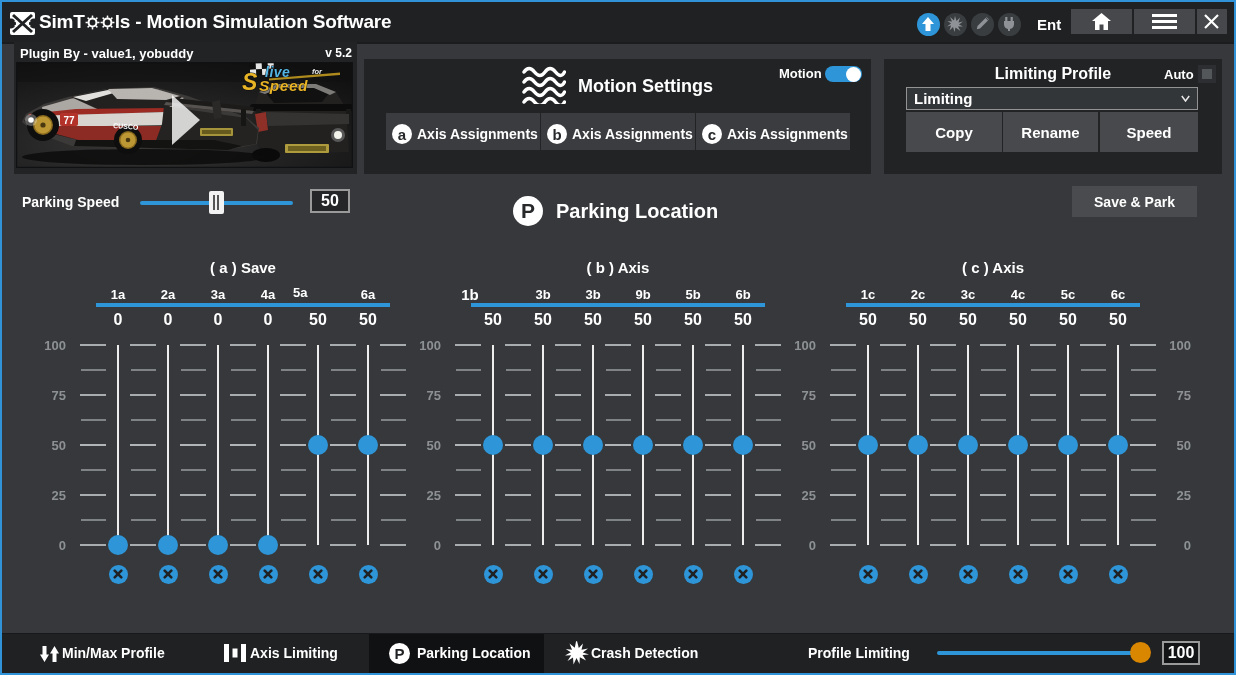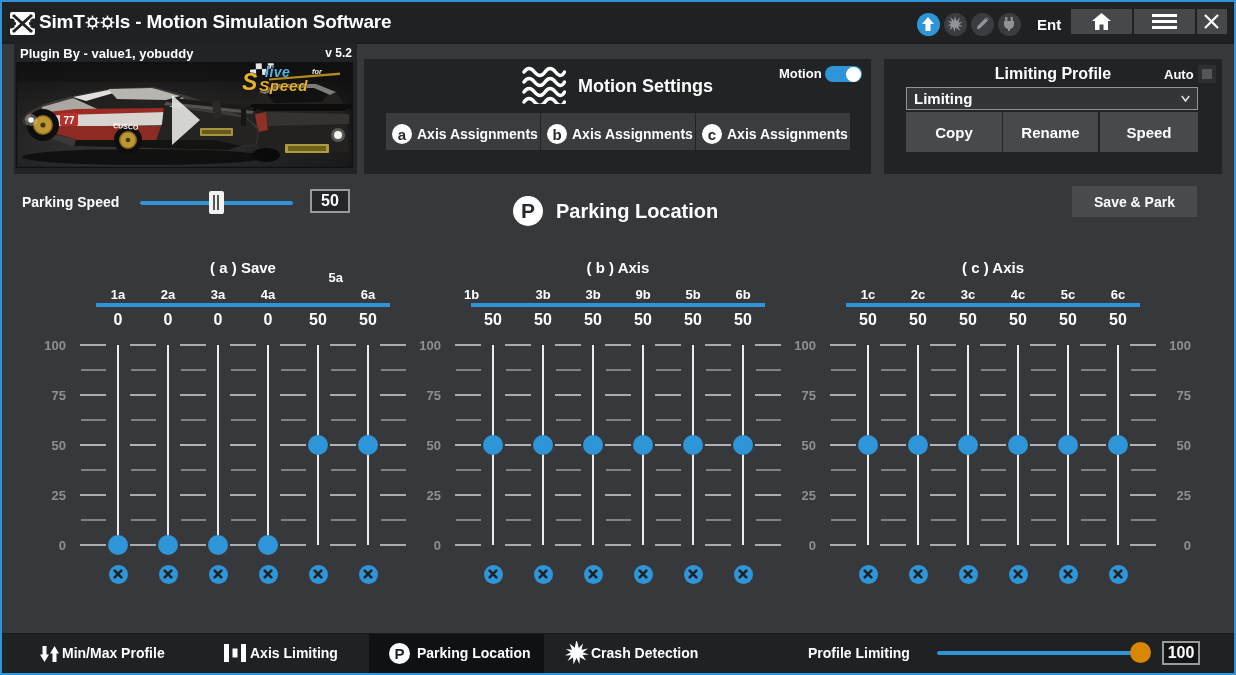--- a/index.html
+++ b/index.html
@@ -247,21 +247,21 @@
 <div style="position:absolute;left:1072px;top:190.5px;height:22px;line-height:22px;font-size:14px;font-weight:700;color:#fff;white-space:nowrap;width:125px;text-align:center;">Save &amp; Park</div>
 <div style="position:absolute;left:183px;top:255.5px;height:23px;line-height:23px;font-size:15px;font-weight:700;color:#fff;white-space:nowrap;width:120px;text-align:center;">( a ) Save</div>
 <div style="position:absolute;left:93px;top:283.5px;height:21px;line-height:21px;font-size:13px;font-weight:700;color:#fff;white-space:nowrap;width:50px;text-align:center;">1a</div>
 <div style="position:absolute;left:93px;top:308.0px;height:24px;line-height:24px;font-size:16px;font-weight:700;color:#fff;white-space:nowrap;width:50px;text-align:center;">0</div>
 <div style="position:absolute;left:143px;top:283.5px;height:21px;line-height:21px;font-size:13px;font-weight:700;color:#fff;white-space:nowrap;width:50px;text-align:center;">2a</div>
 <div style="position:absolute;left:143px;top:308.0px;height:24px;line-height:24px;font-size:16px;font-weight:700;color:#fff;white-space:nowrap;width:50px;text-align:center;">0</div>
 <div style="position:absolute;left:193px;top:283.5px;height:21px;line-height:21px;font-size:13px;font-weight:700;color:#fff;white-space:nowrap;width:50px;text-align:center;">3a</div>
 <div style="position:absolute;left:193px;top:308.0px;height:24px;line-height:24px;font-size:16px;font-weight:700;color:#fff;white-space:nowrap;width:50px;text-align:center;">0</div>
 <div style="position:absolute;left:243px;top:283.5px;height:21px;line-height:21px;font-size:13px;font-weight:700;color:#fff;white-space:nowrap;width:50px;text-align:center;">4a</div>
 <div style="position:absolute;left:243px;top:308.0px;height:24px;line-height:24px;font-size:16px;font-weight:700;color:#fff;white-space:nowrap;width:50px;text-align:center;">0</div>
-<div style="position:absolute;left:293px;top:267px;height:21px;line-height:21px;font-size:13px;font-weight:700;color:#fff;white-space:nowrap;width:50px;text-align:right;">5a</div>
+<div style="position:absolute;left:293px;top:282px;height:21px;line-height:21px;font-size:13px;font-weight:700;color:#fff;white-space:nowrap;width:50px;text-align:left;">5a</div>
 <div style="position:absolute;left:293px;top:308.0px;height:24px;line-height:24px;font-size:16px;font-weight:700;color:#fff;white-space:nowrap;width:50px;text-align:center;">50</div>
 <div style="position:absolute;left:343px;top:283.5px;height:21px;line-height:21px;font-size:13px;font-weight:700;color:#fff;white-space:nowrap;width:50px;text-align:center;">6a</div>
 <div style="position:absolute;left:343px;top:308.0px;height:24px;line-height:24px;font-size:16px;font-weight:700;color:#fff;white-space:nowrap;width:50px;text-align:center;">50</div>
 <div style="position:absolute;left:96px;top:303px;width:294px;height:4px;background:#2e96d8;"></div>
 <div style="position:absolute;left:80px;top:344px;width:26px;height:2px;background:#a9acaf;"></div>
 <div style="position:absolute;left:80.5px;top:369.2px;width:25px;height:1.6px;background:#808386;"></div>
 <div style="position:absolute;left:80px;top:394px;width:26px;height:2px;background:#a9acaf;"></div>
 <div style="position:absolute;left:80.5px;top:419.2px;width:25px;height:1.6px;background:#808386;"></div>
 <div style="position:absolute;left:80px;top:444px;width:26px;height:2px;background:#b2b5b8;"></div>
 <div style="position:absolute;left:80.5px;top:469.2px;width:25px;height:1.6px;background:#808386;"></div>
@@ -370,21 +370,21 @@
 <div style="position:absolute;left:367px;top:345px;width:2px;height:200px;background:#ededed;"></div>
 <div style="position:absolute;left:358px;top:435px;width:20px;height:20px;border-radius:50%;background:#2e96d8;"></div>
 <div style="position:absolute;left:358.5px;top:564.5px;width:19px;height:19px;border-radius:50%;background:#2e96d8;"></div>
 <svg class="abs" style="left:363px;top:569px" width="10" height="10" viewBox="0 0 10 10">
     <g stroke="#202224" stroke-width="2.6" stroke-linecap="round">
       <line x1="1.7" y1="1.7" x2="8.3" y2="8.3"></line>
       <line x1="8.3" y1="1.7" x2="1.7" y2="8.3"></line>
     </g>
   </svg>
 <div style="position:absolute;left:558px;top:255.5px;height:23px;line-height:23px;font-size:15px;font-weight:700;color:#fff;white-space:nowrap;width:120px;text-align:center;">( b ) Axis</div>
-<div style="position:absolute;left:464px;top:283.5px;height:21px;line-height:21px;font-size:13px;font-weight:700;color:#fff;white-space:nowrap;width:50px;text-align:left;">1b</div>
+<div style="position:absolute;left:445px;top:283.5px;height:21px;line-height:21px;font-size:15px;font-weight:700;color:#fff;white-space:nowrap;width:50px;text-align:center;">1b</div>
 <div style="position:absolute;left:468px;top:308.0px;height:24px;line-height:24px;font-size:16px;font-weight:700;color:#fff;white-space:nowrap;width:50px;text-align:center;">50</div>
 <div style="position:absolute;left:518px;top:283.5px;height:21px;line-height:21px;font-size:13px;font-weight:700;color:#fff;white-space:nowrap;width:50px;text-align:center;">3b</div>
 <div style="position:absolute;left:518px;top:308.0px;height:24px;line-height:24px;font-size:16px;font-weight:700;color:#fff;white-space:nowrap;width:50px;text-align:center;">50</div>
 <div style="position:absolute;left:568px;top:283.5px;height:21px;line-height:21px;font-size:13px;font-weight:700;color:#fff;white-space:nowrap;width:50px;text-align:center;">3b</div>
 <div style="position:absolute;left:568px;top:308.0px;height:24px;line-height:24px;font-size:16px;font-weight:700;color:#fff;white-space:nowrap;width:50px;text-align:center;">50</div>
 <div style="position:absolute;left:618px;top:283.5px;height:21px;line-height:21px;font-size:13px;font-weight:700;color:#fff;white-space:nowrap;width:50px;text-align:center;">9b</div>
 <div style="position:absolute;left:618px;top:308.0px;height:24px;line-height:24px;font-size:16px;font-weight:700;color:#fff;white-space:nowrap;width:50px;text-align:center;">50</div>
 <div style="position:absolute;left:668px;top:283.5px;height:21px;line-height:21px;font-size:13px;font-weight:700;color:#fff;white-space:nowrap;width:50px;text-align:center;">5b</div>
 <div style="position:absolute;left:668px;top:308.0px;height:24px;line-height:24px;font-size:16px;font-weight:700;color:#fff;white-space:nowrap;width:50px;text-align:center;">50</div>
 <div style="position:absolute;left:718px;top:283.5px;height:21px;line-height:21px;font-size:13px;font-weight:700;color:#fff;white-space:nowrap;width:50px;text-align:center;">6b</div>

